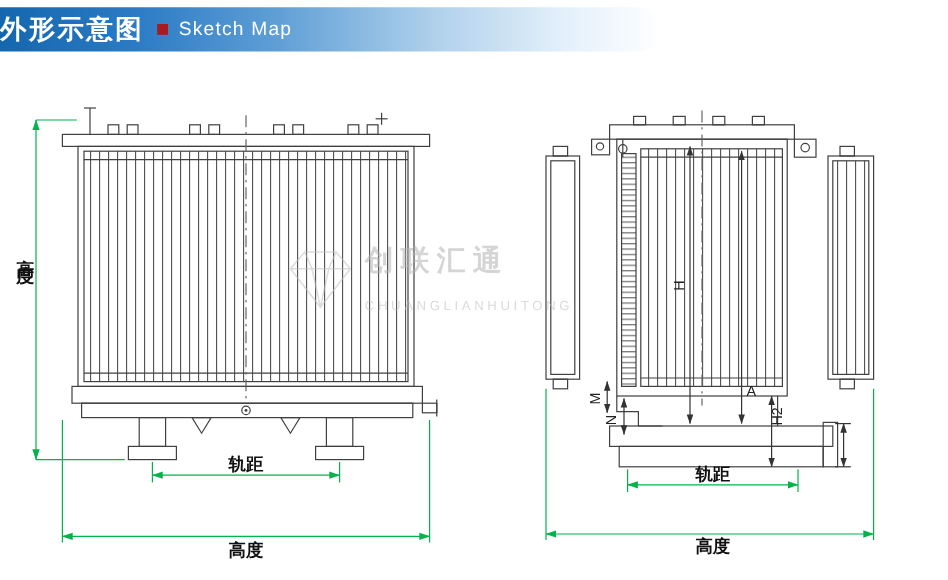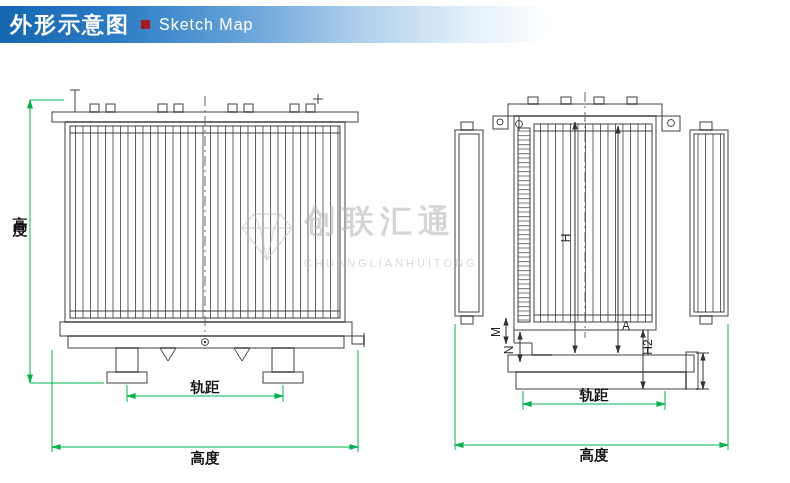--- a/index.html
+++ b/index.html
@@ -7,41 +7,41 @@
                font-family: "Liberation Sans", sans-serif; }
   .page { position: relative; width: 790px; height: 483px; background: #fff; }
 
   
   .banner { position: absolute; top: 6px; left: 0; width: 552px; height: 37px;
             display: flex; align-items: center; z-index: 2;
             background: linear-gradient(90deg, #1467ae 0%, #2a7ac4 20%, #5f9fd6 42%,
                         #aecfeb 65%, #e3f0fa 85%, #ffffff 100%);
             border-radius: 0 19px 19px 0; }
   .banner h1 { color: #fff; font-size: 22px; font-weight: 700; letter-spacing: 2px;
-               padding-left: 10px; white-space: nowrap; }
+               white-space: nowrap; }
   .red-sq { width: 9px; height: 9px; background: #a61b1f; margin: 0 9px 0 11px; flex: none; }
   .banner-sub { color: #fff; font-size: 16px; letter-spacing: 1px; white-space: nowrap; }
 
   
   .canvas { position: absolute; inset: 0; }
   svg.drawing { position: absolute; left: 0; top: 0; }
   .dash { stroke-dasharray: 10 4 2 4; }
   .cnlab { font: 700 14.5px "Liberation Sans", sans-serif; fill: #111; }
   .enlab { font: 400 12px "Liberation Sans", sans-serif; fill: #222; }
 
   
   .vlabel { position: absolute; left: 10px; top: 203px; z-index: 2;
             writing-mode: vertical-rl; text-orientation: upright;
             font-size: 15px; font-weight: 700; color: #111; letter-spacing: 5px; }
 
   
   .watermark { position: absolute; left: 238px; top: 204px; display: flex;
                align-items: center; gap: 8px; opacity: 0.55; z-index: 3;
                pointer-events: none; }
-  .wm-text-cn { font-size: 32px; color: #b3b3b3; letter-spacing: 6px;
+  .wm-text-cn { font-size: 24px; color: #b3b3b3; letter-spacing: 6px;
                 font-weight: 600; line-height: 1.1; white-space: nowrap; }
   .wm-text-en { font-size: 11px; color: #bdbdbd; letter-spacing: 3px; margin-top: 18px;
                 white-space: nowrap; text-align: center; }
 </style>
 </head>
 <body>
 
 <div class="page">
 
   <header class="banner">

